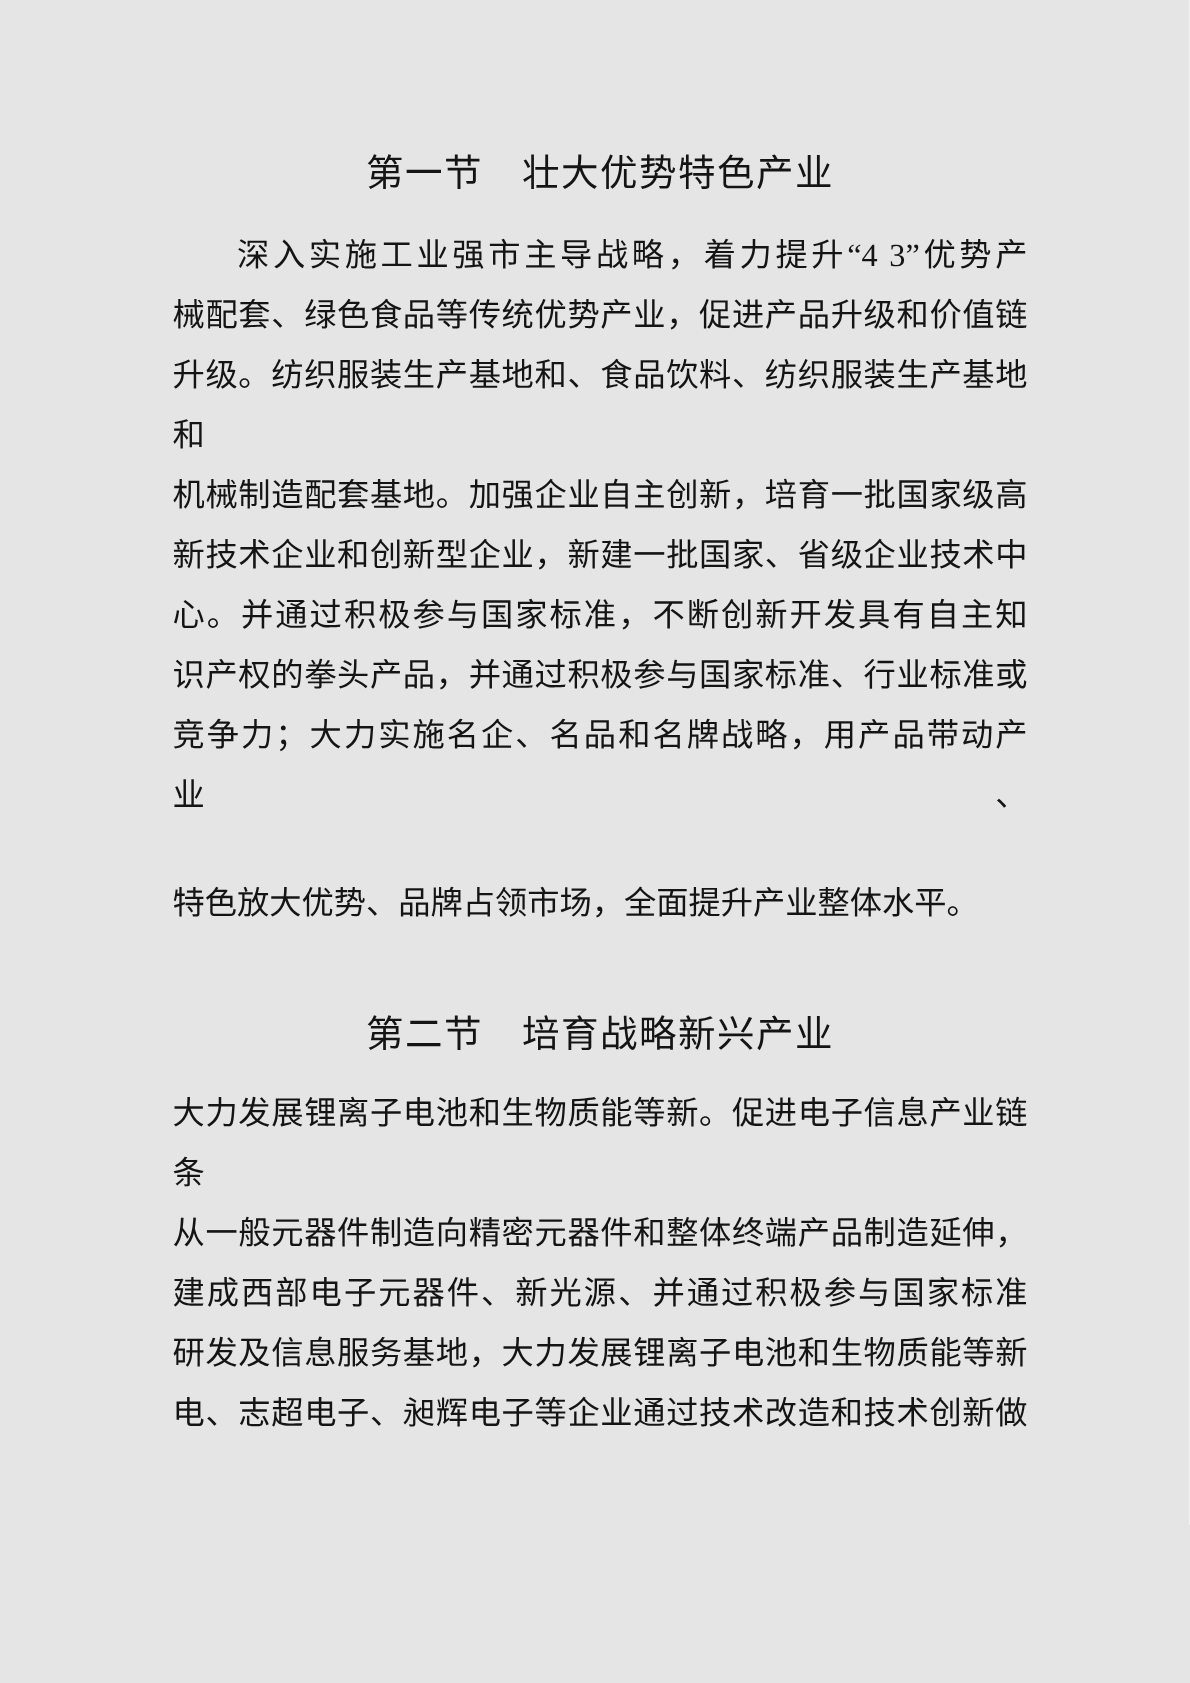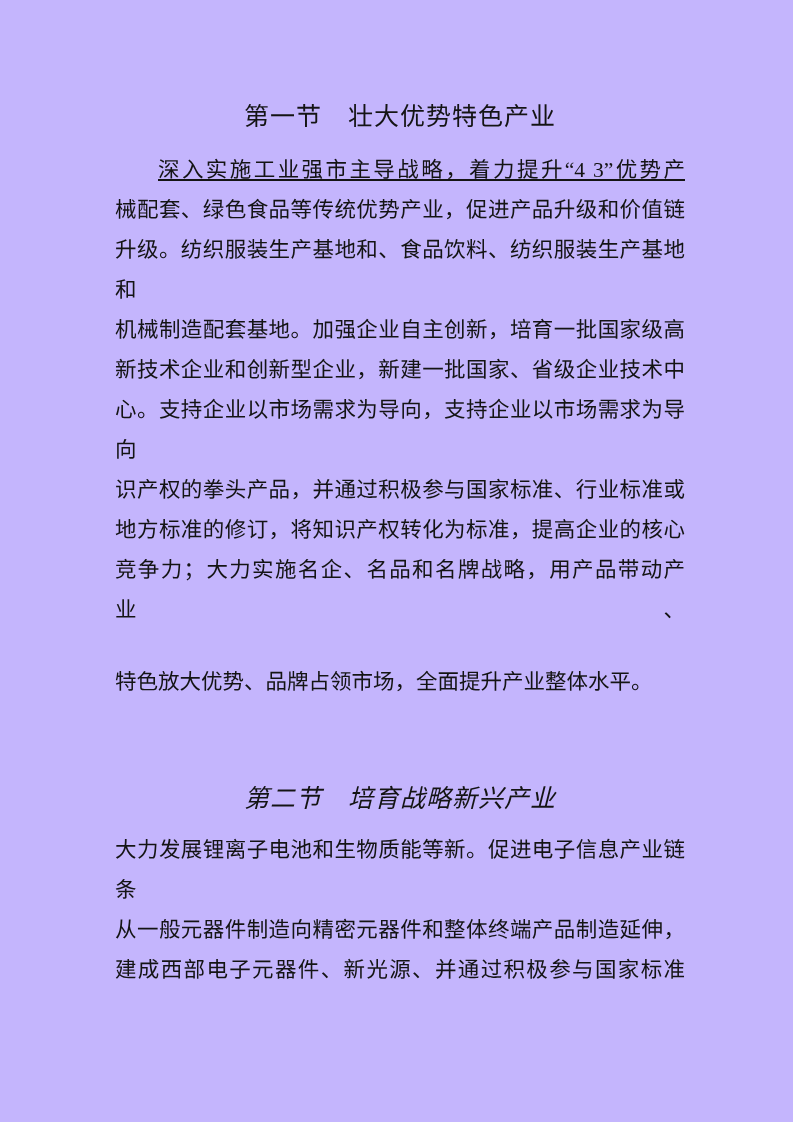--- a/index.html
+++ b/index.html
@@ -4,21 +4,21 @@
 <style>
   html, body {
     margin: 0;
     padding: 0;
     background: #ffffff;
   }
   .page {
     position: relative;
     width: 793px;
     height: 1122px;
-    background: #c4b5fd;
+    background: #e5e5e5;
     overflow: hidden;
     font-family: "Liberation Serif", "DejaVu Serif", serif;
     color: #141414;
   }
   .content {
     margin-left: 115px;
     width: 570px;
   }
   .section-heading {
     font-size: 25px;
@@ -26,67 +26,66 @@
     font-weight: normal;
     text-align: center;
     letter-spacing: 1px;
     margin: 0;
   }
   .heading-1 {
     margin-top: 100px;
     margin-bottom: 16px;
   }
   .heading-2 {
-    margin-top: 80px;
+    margin-top: 52px;
     margin-bottom: 14px;
-    font-style: italic;
   }
   .paragraph {
     margin: 0;
   }
   .line {
     font-size: 21.5px;
     line-height: 40px;
     text-align: justify;
     text-align-last: justify;
     text-justify: inter-ideograph;
     white-space: normal;
   }
   .line.first {
     text-indent: 2em;
-    text-decoration: underline;
   }
   .line.last {
     text-align-last: left;
     margin-top: 32px;
   }
 </style>
 </head>
 <body>
 
 <div class="page">
   <div class="content">
 
     <h2 class="section-heading heading-1">第一节　壮大优势特色产业</h2>
 
     <div class="paragraph">
         <div class="line first">深入实施工业强市主导战略，着力提升“4 3”优势产</div>
         <div class="line">械配套、绿色食品等传统优势产业，促进产品升级和价值链</div>
         <div class="line">升级。纺织服装生产基地和、食品饮料、纺织服装生产基地和</div>
         <div class="line">机械制造配套基地。加强企业自主创新，培育一批国家级高</div>
         <div class="line">新技术企业和创新型企业，新建一批国家、省级企业技术中</div>
-        <div class="line">心。支持企业以市场需求为导向，支持企业以市场需求为导向</div>
+        <div class="line">心。并通过积极参与国家标准，不断创新开发具有自主知</div>
         <div class="line">识产权的拳头产品，并通过积极参与国家标准、行业标准或</div>
-        <div class="line">地方标准的修订，将知识产权转化为标准，提高企业的核心</div>
         <div class="line">竞争力；大力实施名企、名品和名牌战略，用产品带动产业、</div>
         <div class="line last">特色放大优势、品牌占领市场，全面提升产业整体水平。</div>
       </div>
 
     <h2 class="section-heading heading-2">第二节　培育战略新兴产业</h2>
 
     <div class="paragraph">
         <div class="line">大力发展锂离子电池和生物质能等新。促进电子信息产业链条</div>
         <div class="line">从一般元器件制造向精密元器件和整体终端产品制造延伸，</div>
         <div class="line">建成西部电子元器件、新光源、并通过积极参与国家标准</div>
+        <div class="line">研发及信息服务基地，大力发展锂离子电池和生物质能等新</div>
+        <div class="line">电、志超电子、昶辉电子等企业通过技术改造和技术创新做</div>
       </div>
 
   </div>
 </div>
 
 </body></html>

